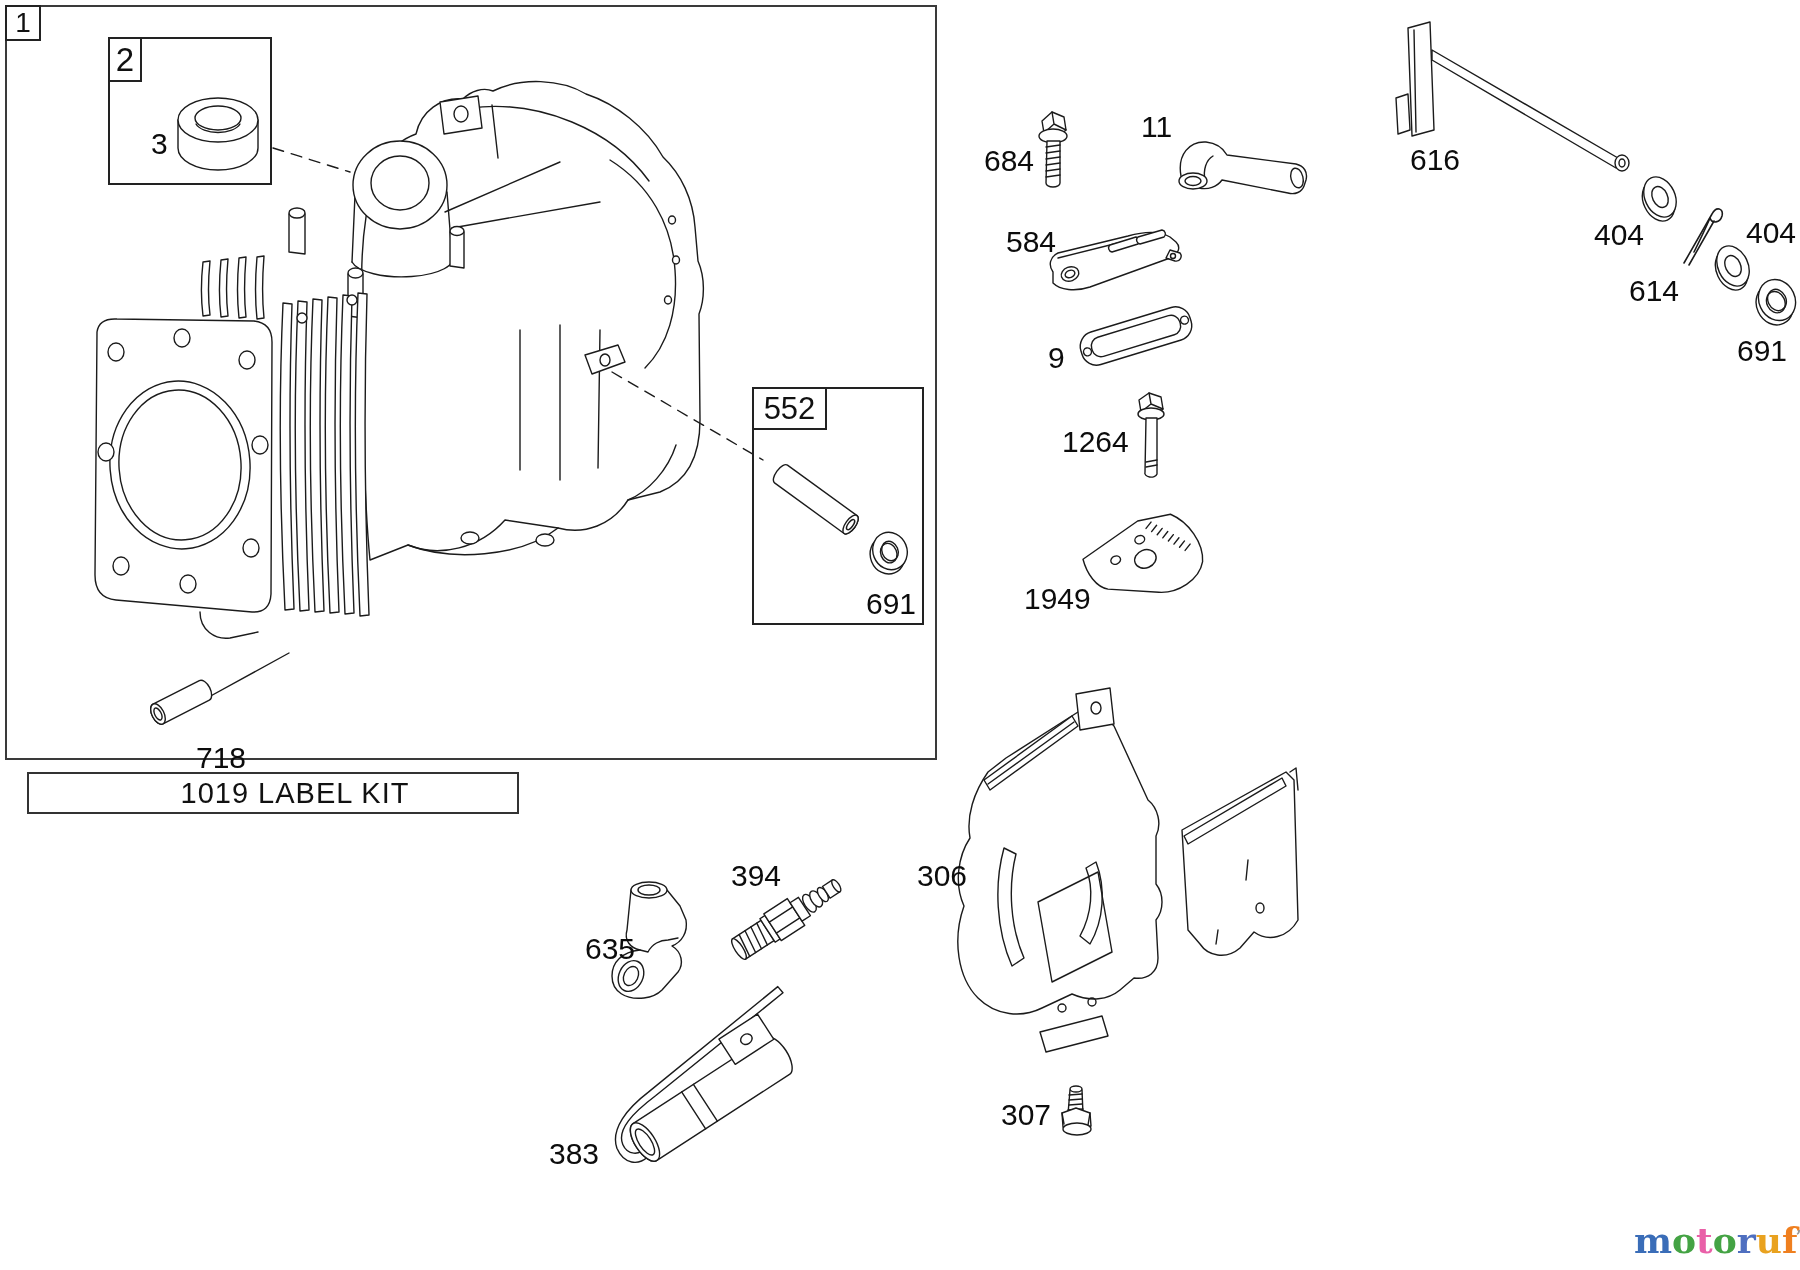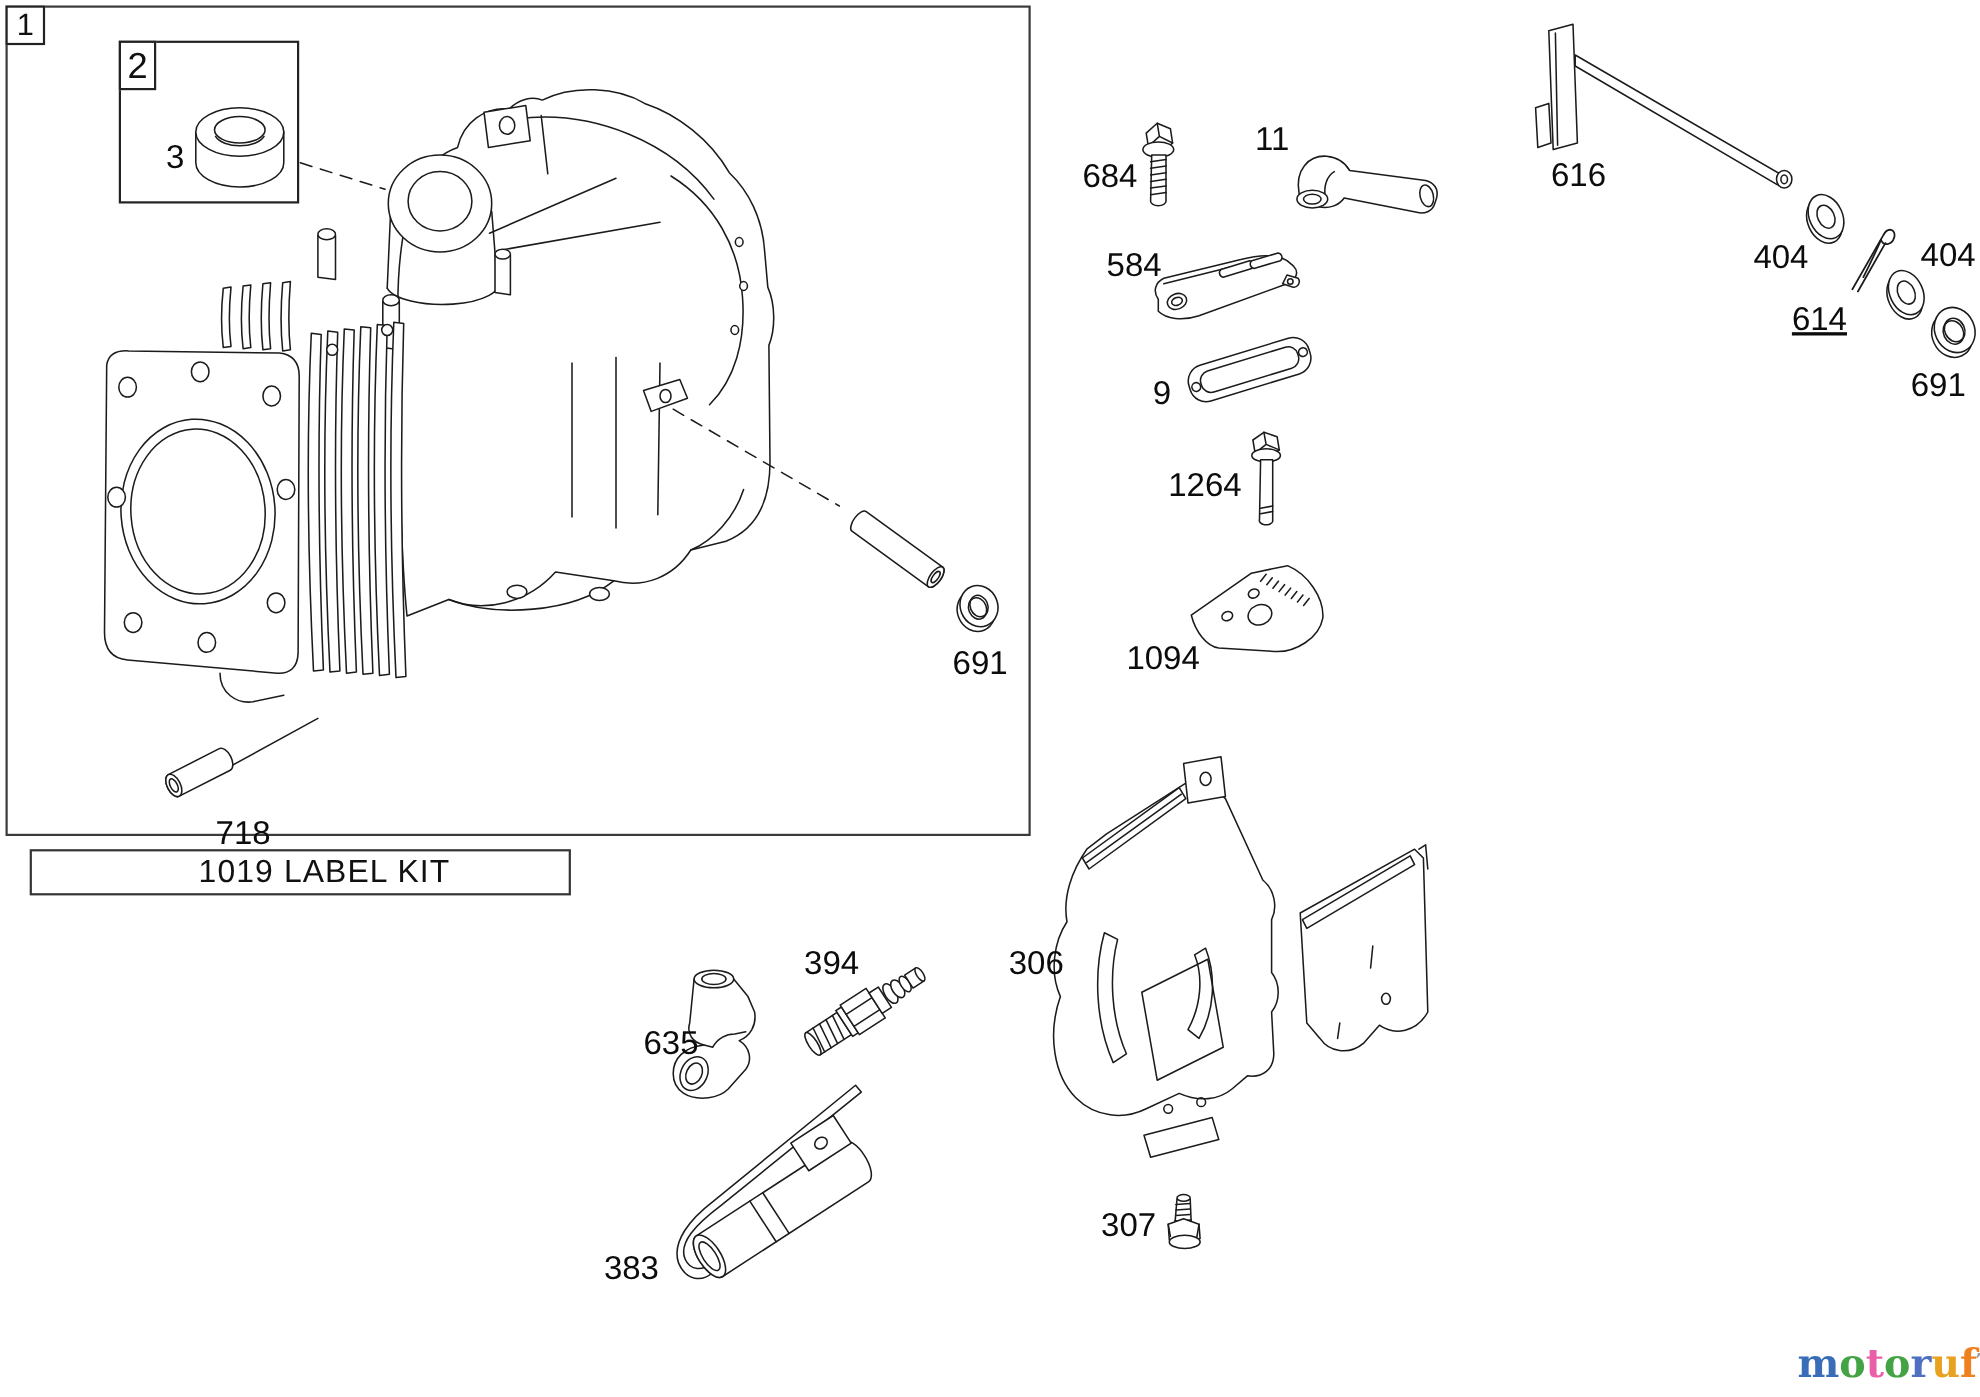--- a/index.html
+++ b/index.html
@@ -21,21 +21,21 @@
   #lbl-718{left:196px;top:723px;margin-top:20px;}
   #lbl-691-frame{left:866px;top:589px;}
   #lbl-684{left:984px;top:146px;}
   #lbl-11{left:1141px;top:112px;}
   #lbl-584{left:1006px;top:227px;}
   #lbl-9{left:1048px;top:343px;}
   #lbl-1264{left:1062px;top:427px;}
   #lbl-1263{left:1024px;top:584px;}
   #lbl-616{left:1410px;top:145px;}
   #lbl-404a{left:1594px;top:220px;}
-  #lbl-614{left:1629px;top:276px;text-decoration:underline;}
+  #lbl-614{left:1629px;top:276px;}
   #lbl-404b{left:1746px;top:218px;}
   #lbl-691b{left:1737px;top:336px;}
   #lbl-306{left:917px;top:861px;}
   #lbl-307{left:1001px;top:1100px;}
   #lbl-337{left:731px;top:861px;}
   #lbl-635{left:548px;top:934px;margin-left:37px;}
   #lbl-383{left:549px;top:1139px;}
   #label-kit-box{position:absolute;left:27px;top:772px;width:444px;height:38px;
                  border:2px solid #333;display:flex;align-items:center;justify-content:center;
                  font-size:29px;letter-spacing:1px;padding-left:44px;}
@@ -319,34 +319,37 @@
       <ellipse cx="0" cy="0" rx="6" ry="15"></ellipse>
     </g>
   </svg>
 
   <div class="frame" id="frame-1">
     <div class="frame-num">1</div>
   </div>
   <div class="frame" id="frame-2">
     <div class="frame-num">2</div>
   </div>
+  <div class="frame" id="frame-552">
+    <div class="frame-num">552</div>
+  </div>
 
   <div id="label-kit-box">
     <span>1019 LABEL KIT</span>
   </div>
 
   <div class="plabel" id="lbl-3">3</div>
   <div class="plabel" id="lbl-718">718</div>
   <div class="plabel" id="lbl-691-frame">691</div>
   <div class="plabel" id="lbl-684">684</div>
   <div class="plabel" id="lbl-11">11</div>
   <div class="plabel" id="lbl-584">584</div>
   <div class="plabel" id="lbl-9">9</div>
   <div class="plabel" id="lbl-1264">1264</div>
-  <div class="plabel" id="lbl-1263">1094</div>
+  <div class="plabel" id="lbl-1263">1949</div>
   <div class="plabel" id="lbl-616">616</div>
   <div class="plabel" id="lbl-404a">404</div>
   <div class="plabel" id="lbl-614">614</div>
   <div class="plabel" id="lbl-404b">404</div>
   <div class="plabel" id="lbl-691b">691</div>
   <div class="plabel" id="lbl-306">306</div>
   <div class="plabel" id="lbl-307">307</div>
   <div class="plabel" id="lbl-337">394</div>
   <div class="plabel" id="lbl-635">635</div>
   <div class="plabel" id="lbl-383">383</div>

